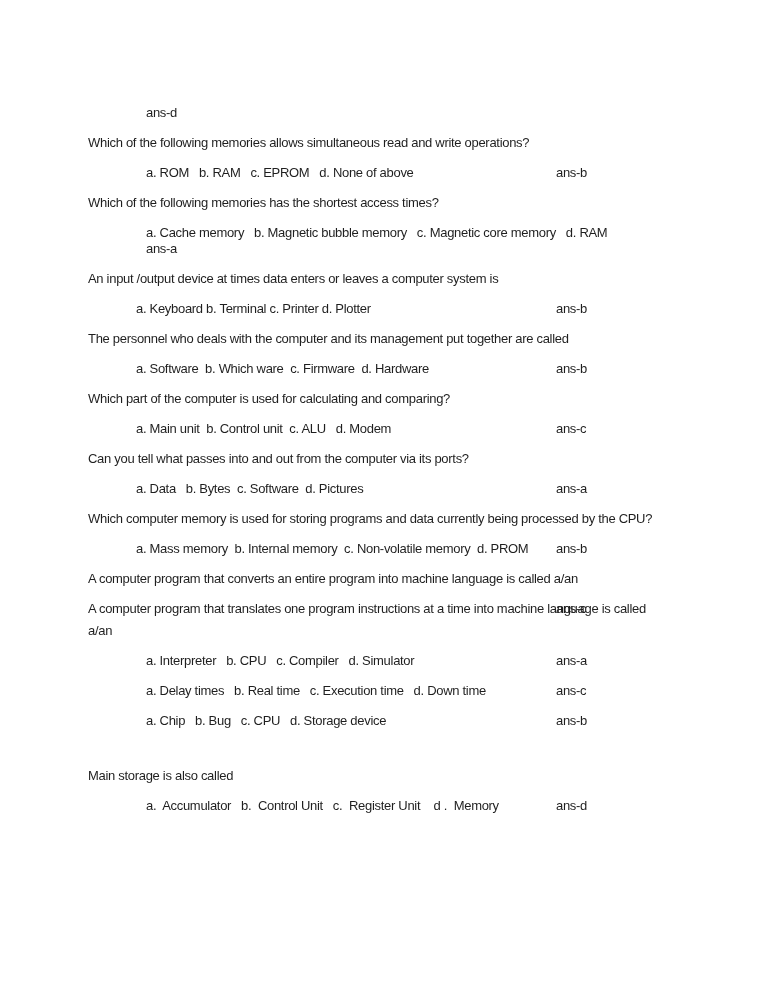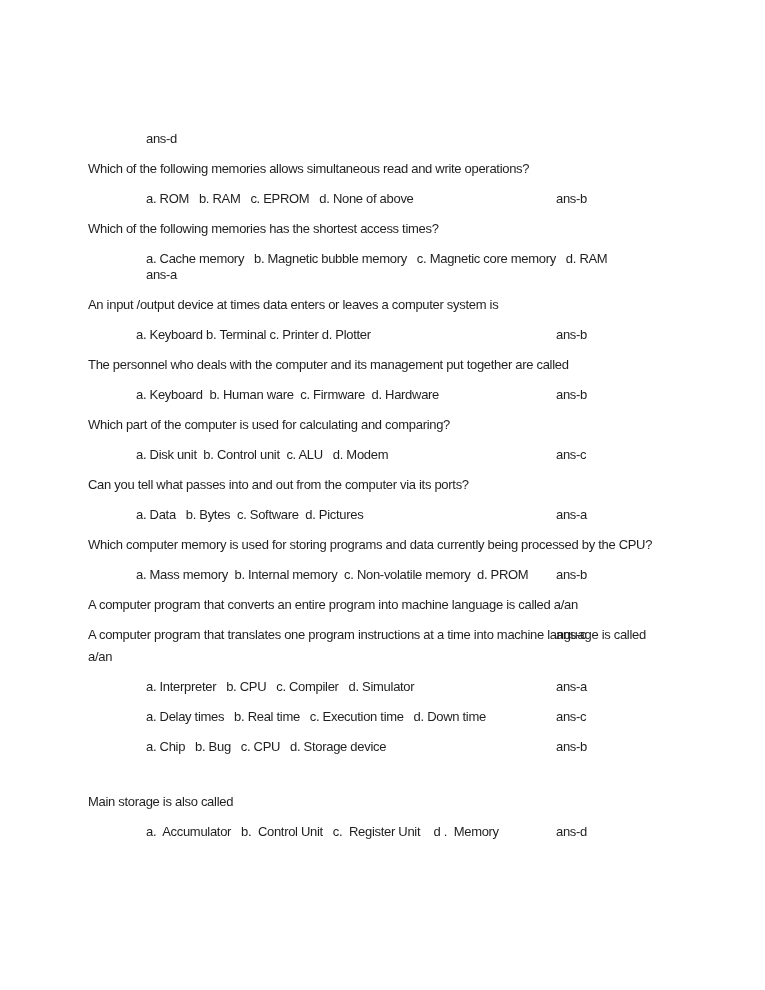--- a/index.html
+++ b/index.html
@@ -6,21 +6,21 @@
     margin: 0;
     padding: 0;
     background: #ffffff;
   }
   .page {
     position: relative;
     width: 765px;
     height: 990px;
     background: #ffffff;
     box-sizing: border-box;
-    padding-top: 120px;
+    padding-top: 94px;
     overflow: hidden;
     font-family: "Liberation Sans", sans-serif;
     font-size: 13px;
     letter-spacing: -0.3px;
     color: #1f1f1f;
     border-radius: 10px;
   }
   .line {
     position: relative;
     line-height: 22px;
@@ -58,26 +58,26 @@
     <div class="line oa ans-own">ans-a</div>
   </div>
 
   <div>
     <div class="line q">An input /output device at times data enters or leaves a computer system is</div>
     <div class="line ob"><span>a. Keyboard b. Terminal c. Printer d. Plotter</span><span class="ans">ans-b</span></div>
   </div>
 
   <div>
     <div class="line q">The personnel who deals with the computer and its management put together are called</div>
-    <div class="line ob"><span>a. Keyboard  b. Human ware  c. Firmware  d. Hardware</span><span class="ans">ans-b</span></div>
+    <div class="line ob"><span>a. Software  b. Which ware  c. Firmware  d. Hardware</span><span class="ans">ans-b</span></div>
   </div>
 
   <div>
     <div class="line q">Which part of the computer is used for calculating and comparing?</div>
-    <div class="line ob"><span>a. Disk unit  b. Control unit  c. ALU   d. Modem</span><span class="ans">ans-c</span></div>
+    <div class="line ob"><span>a. Main unit  b. Control unit  c. ALU   d. Modem</span><span class="ans">ans-c</span></div>
   </div>
 
   <div>
     <div class="line q">Can you tell what passes into and out from the computer via its ports?</div>
     <div class="line ob"><span>a. Data   b. Bytes  c. Software  d. Pictures</span><span class="ans">ans-a</span></div>
   </div>
 
   <div>
     <div class="line q">Which computer memory is used for storing programs and data currently being processed by the CPU?</div>
     <div class="line ob"><span>a. Mass memory  b. Internal memory  c. Non-volatile memory  d. PROM</span><span class="ans">ans-b</span></div>

